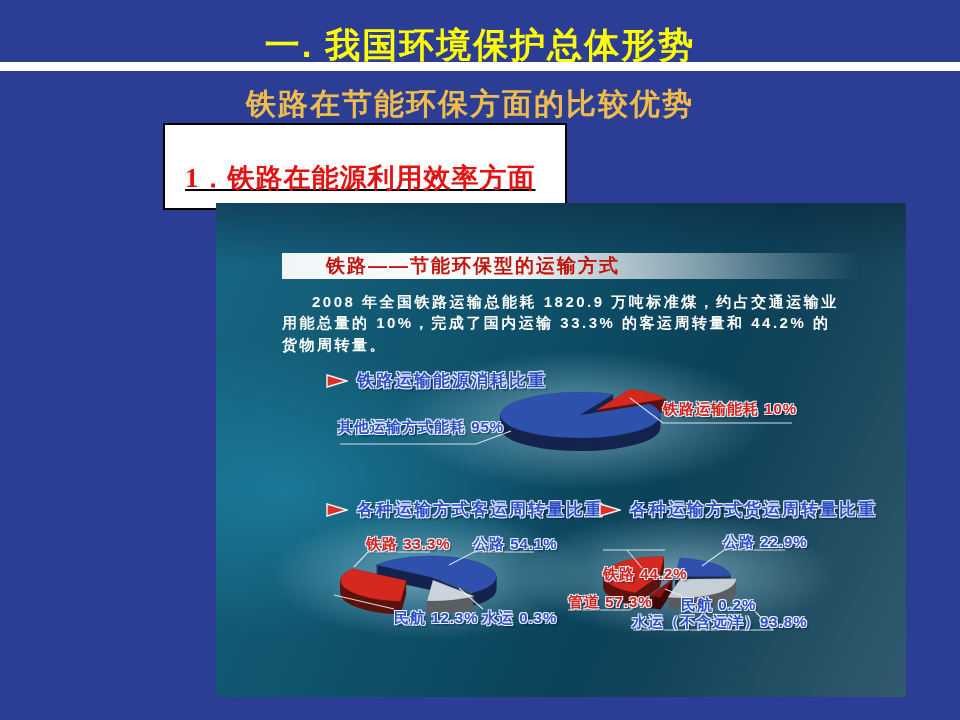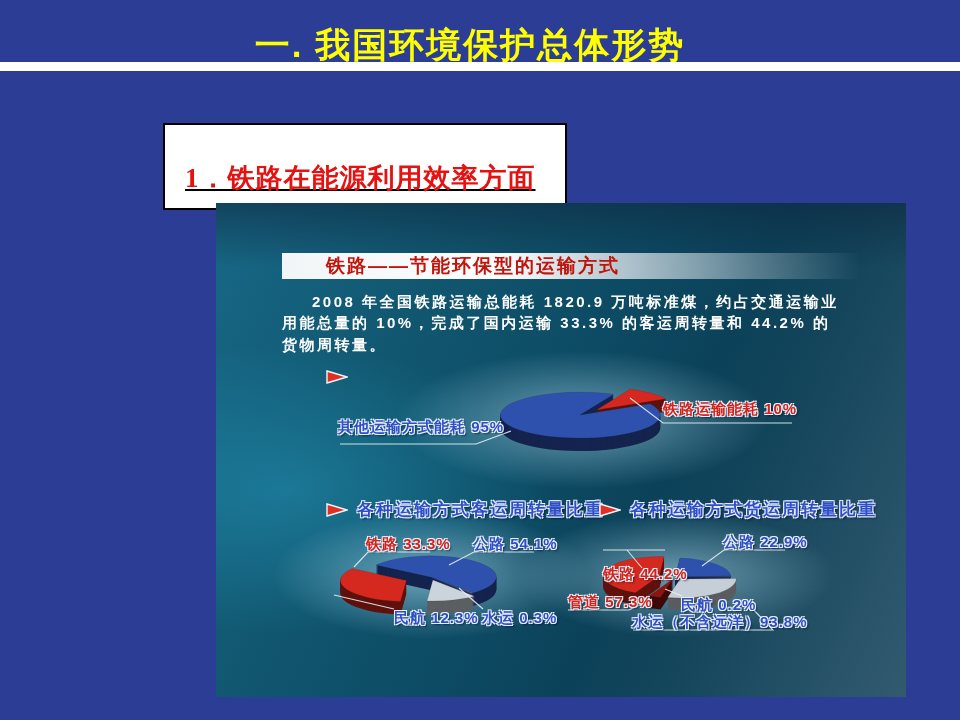--- a/index.html
+++ b/index.html
@@ -3,21 +3,21 @@
 <meta charset="utf-8">
 <style>
   html,body{margin:0;padding:0;background:#222;}
   #slide{
     position:relative; width:960px; height:720px; overflow:hidden;
     background:#2c3d96;
     font-family:"Liberation Sans", sans-serif;
   }
   #slide-title{
     position:absolute; left:0; top:22px; width:940px; text-align:center;
-    font-size:35px; font-weight:bold; color:#ffff00; letter-spacing:2px;
+    font-size:35px; font-weight:bold; color:#ffff00; letter-spacing:2px;padding-left:10px;
   }
   #title-divider{
     position:absolute; left:0; top:62px; width:960px; height:9px; background:#ffffff;
   }
   #slide-subtitle{
     position:absolute; left:0; top:84px; width:940px; text-align:center;
     font-family:"Liberation Serif", serif;
     font-size:30px; font-weight:bold; color:#eebc4c; letter-spacing:2px;
   }
   #section-box{
@@ -68,39 +68,41 @@
   }
   .plabel.blue{color:#2e4fc4;}
   .plabel.red{color:#d3221a;}
 </style>
 </head>
 <body>
 
 <div id="slide">
   <div id="slide-title">一. 我国环境保护总体形势</div>
   <div id="title-divider"></div>
+  <div id="slide-subtitle">铁路在节能环保方面的比较优势</div>
 
   <div id="section-box">
     <span id="section-label">1．铁路在能源利用效率方面</span>
   </div>
 
   <div id="figure">
     <div class="glow" id="glow-1"></div>
     <div class="glow" id="glow-2"></div>
     <div class="glow" id="glow-3"></div>
 
     <div id="figure-banner">铁路——节能环保型的运输方式</div>
     <div id="figure-paragraph">2008 年全国铁路运输总能耗 1820.9 万吨标准煤，约占交通运输业
 用能总量的 10%，完成了国内运输 33.3% 的客运周转量和 44.2% 的
 货物周转量。</div>
 
     <div class="chead" id="chart-heading-energy">
       <svg width="22" height="16">
         <polygon points="1,2 21,8 1,14" fill="#e03024" stroke="#f2f5f8" stroke-width="1.4"></polygon>
       </svg>
+      <span class="txt">铁路运输能源消耗比重</span>
     </div>
     <div class="chead" id="chart-heading-passenger">
       <svg width="22" height="16">
         <polygon points="1,2 21,8 1,14" fill="#e03024" stroke="#f2f5f8" stroke-width="1.4"></polygon>
       </svg>
       <span class="txt">各种运输方式客运周转量比重</span>
     </div>
     <div class="chead" id="chart-heading-freight">
       <svg width="22" height="16">
         <polygon points="1,2 21,8 1,14" fill="#e03024" stroke="#f2f5f8" stroke-width="1.4"></polygon>

